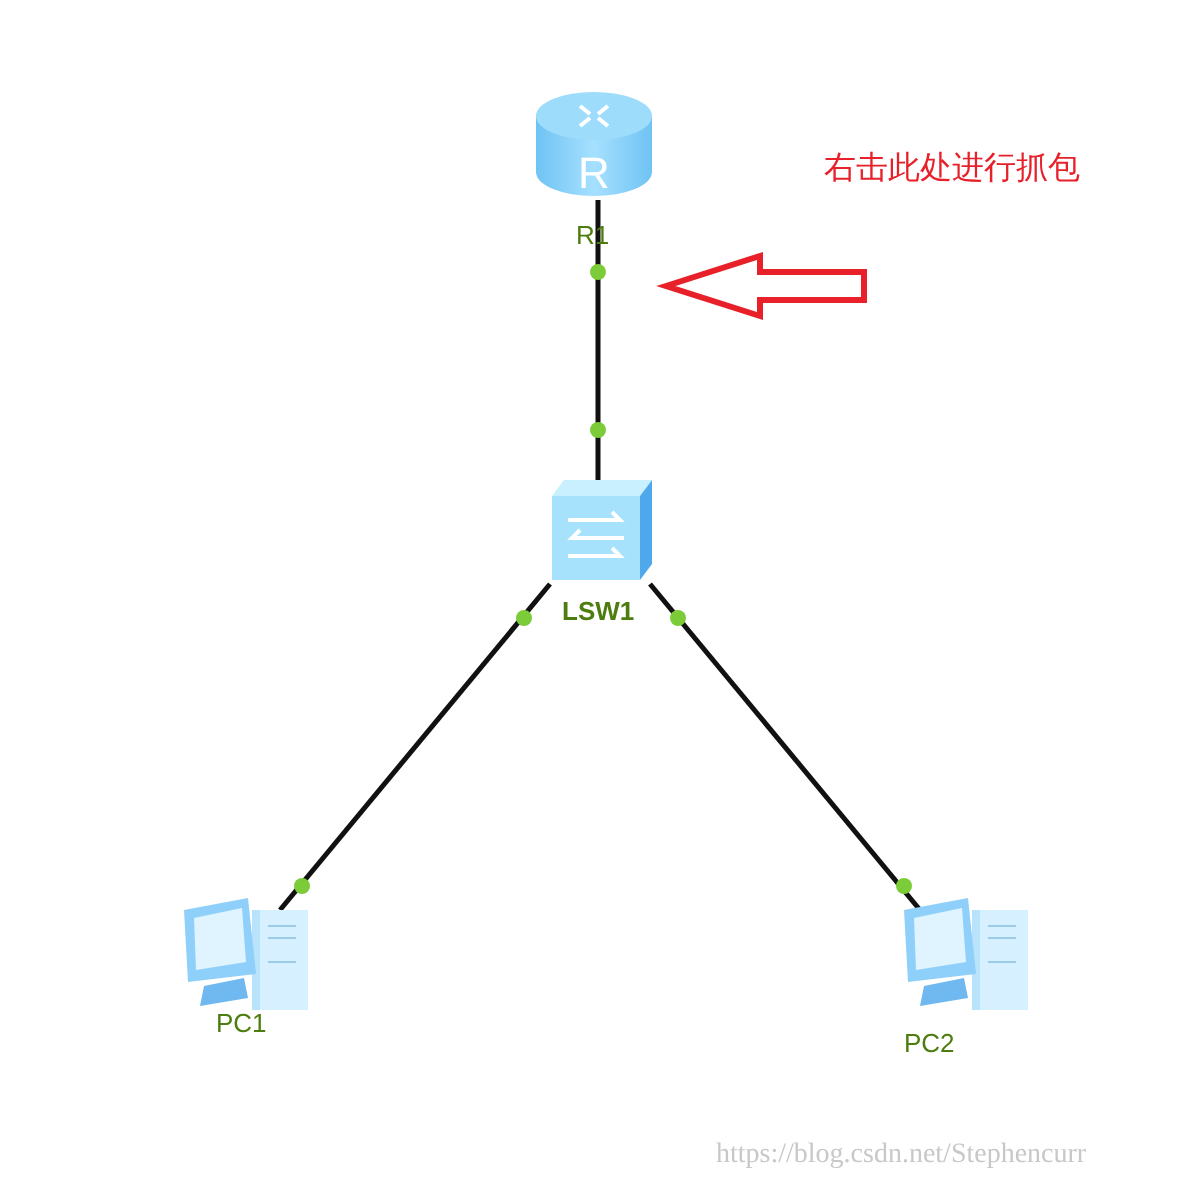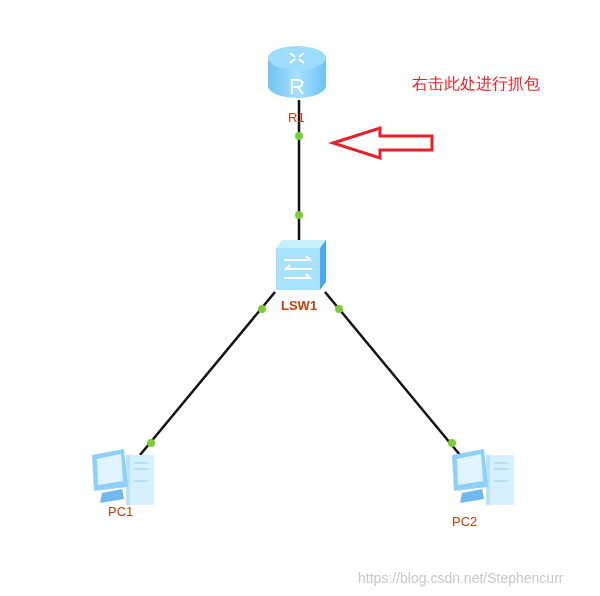--- a/index.html
+++ b/index.html
@@ -1,19 +1,19 @@
 <!DOCTYPE html>
 <html><head>
 <meta charset="utf-8">
 <style>
   html,body{margin:0;padding:0;background:#fff;}
   #canvas{position:relative;width:600px;height:596px;background:#ffffff;overflow:hidden;font-family:"Liberation Sans",sans-serif;}
   svg.links{position:absolute;left:0;top:0;}
   .node{position:absolute;}
-  .label{position:absolute;font-size:13px;color:#c2410c;font-family:"Liberation Sans",sans-serif;white-space:nowrap;}
+  .label{position:absolute;font-size:13px;color:#4d7c0f;font-family:"Liberation Sans",sans-serif;white-space:nowrap;}
   .note{position:absolute;color:#e8202a;font-size:16px;white-space:nowrap;font-family:"DejaVu Sans",sans-serif;}
   .watermark{position:absolute;color:#c8c8c8;font-size:14px;white-space:nowrap;font-family:"Liberation Sans",sans-serif;}
 </style>
 </head>
 <body>
 
 <div id="canvas">
 
   <svg class="links" width="600" height="596">
     <line x1="299" y1="100" x2="299" y2="240" stroke="#111" stroke-width="2.5"></line>
@@ -87,14 +87,14 @@
       <line x1="46" y1="16" x2="60" y2="16" stroke="#9ccbe8" stroke-width="1"></line>
       <line x1="46" y1="22" x2="60" y2="22" stroke="#9ccbe8" stroke-width="1"></line>
       <line x1="46" y1="34" x2="60" y2="34" stroke="#9ccbe8" stroke-width="1"></line>
       <polygon points="4,8 36,2 40,40 6,44" fill="#8fd0fb"></polygon>
       <polygon points="9,12 33,7 35,34 10,38" fill="#dff4ff"></polygon>
       <polygon points="14,46 34,42 36,52 12,56" fill="#6fb8f0"></polygon>
     </svg>
   </div>
   <div class="label" style="left:452px;top:514px;">PC2</div>
 
-  <div class="watermark" style="left:358px;top:570px;">https://blog.csdn.net/Stephencurr</div>
+  <div class="watermark" style="left:358px;top:570px;font-family:Liberation Serif, serif;">https://blog.csdn.net/Stephencurr</div>
 </div>
 
 </body></html>

